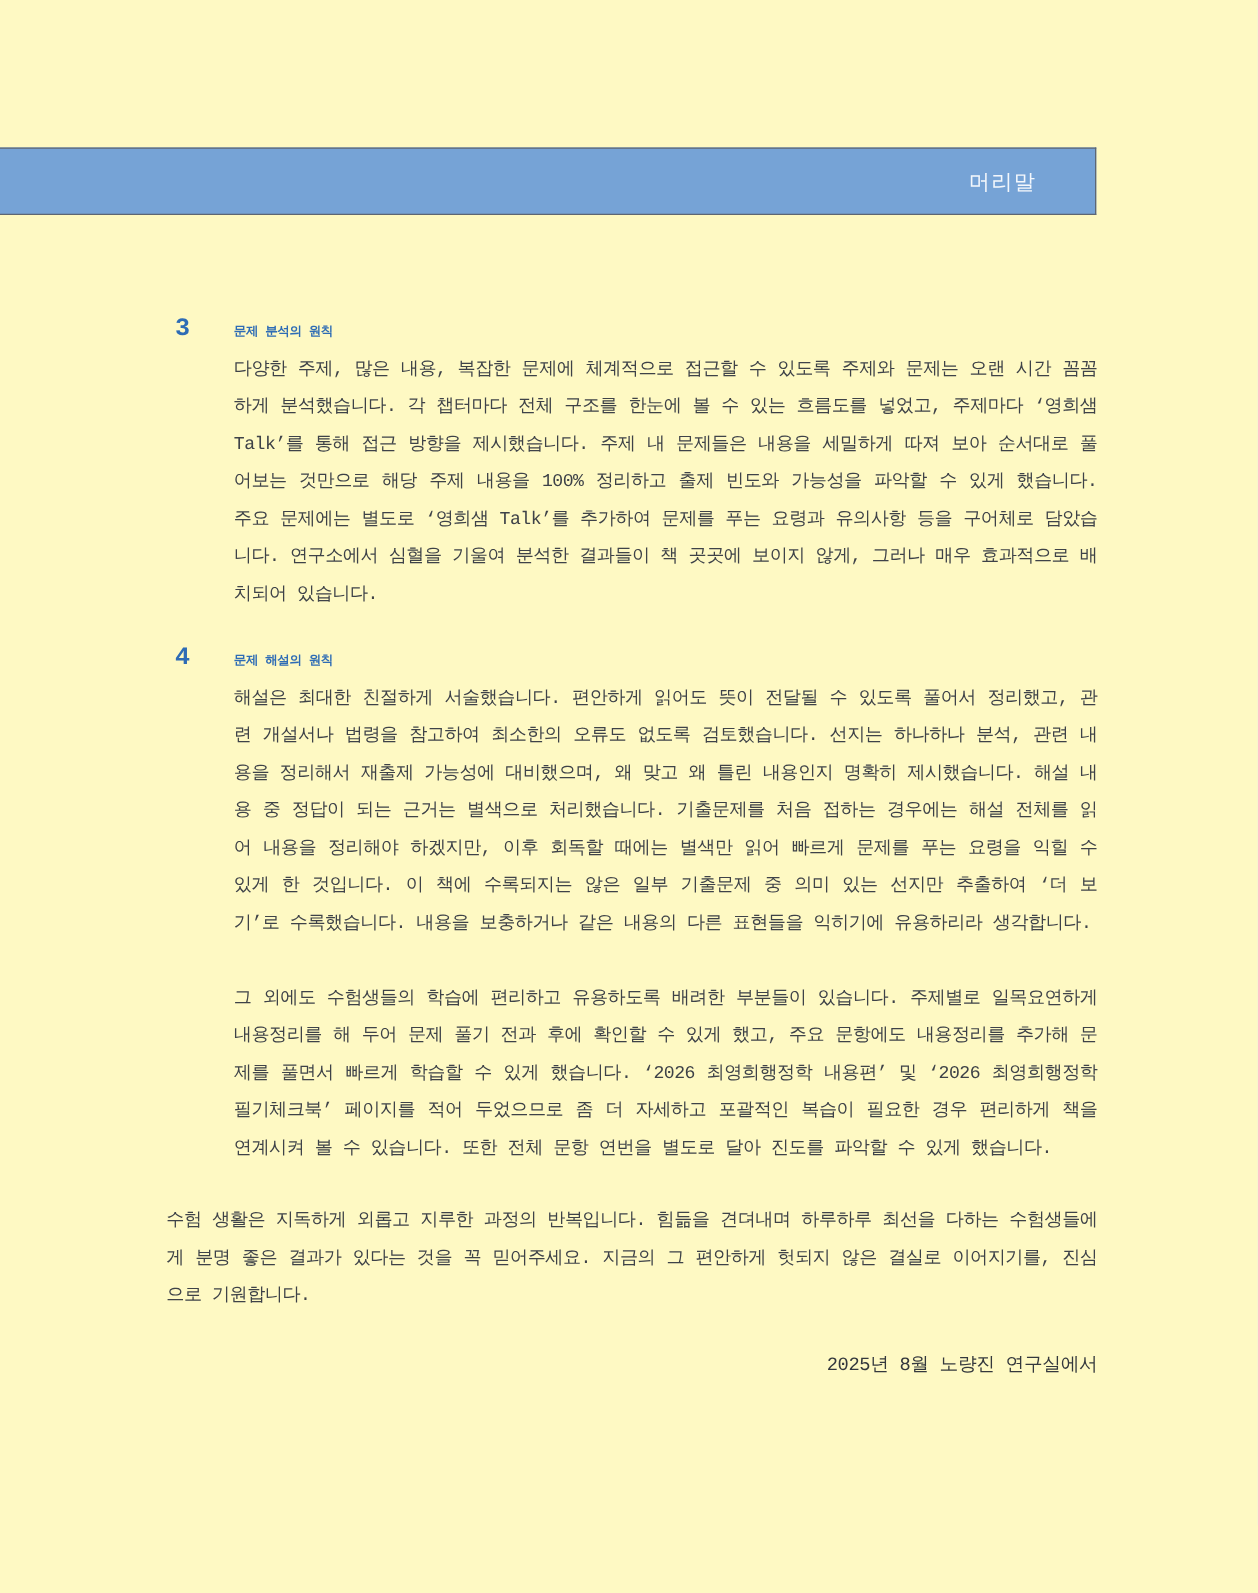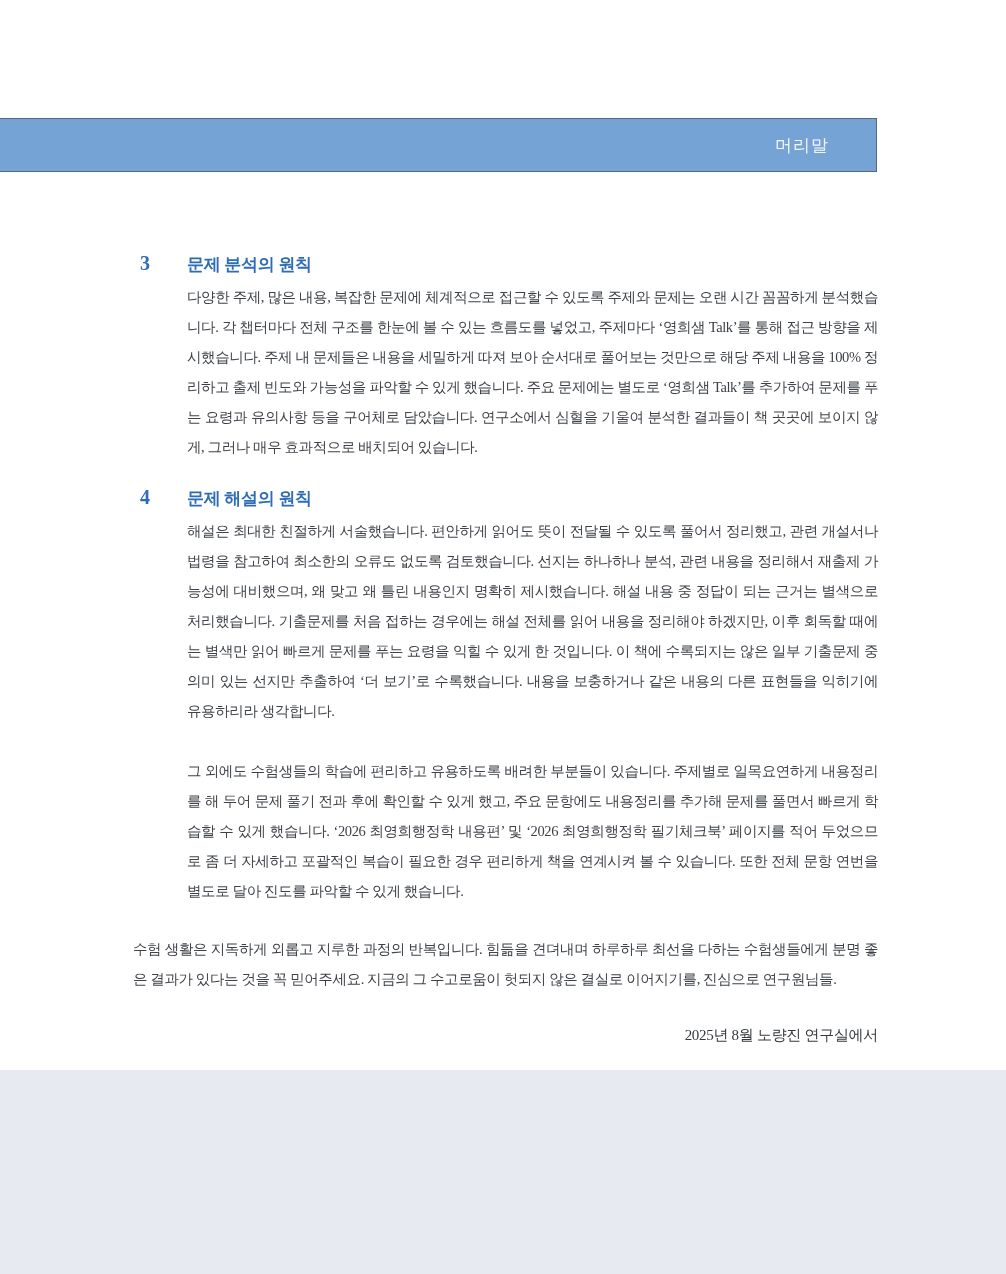--- a/index.html
+++ b/index.html
@@ -1,23 +1,23 @@
 <!DOCTYPE html>
 <html lang="ko"><head>
 <meta charset="utf-8">
 <style>
   html,body { margin:0; padding:0; }
   body { background:#e7eaf0; }
   .page {
     position:relative;
-    width:1006px; height:1070px;
+    width:1006px; height:1274px;
     margin:0 auto;
-    background:#ffffff;
+    background:#fef9c3;
     overflow:hidden;
-    font-family:Liberation Serif, serif;
+    font-family:Liberation Mono, monospace;
   }
   
   .header-band {
     position:absolute; top:118px; left:0;
     width:877px; height:54px;
     background:#76a3d6;
     border-top:1px solid #5d6673;
     border-right:1px solid #5d6673;
     border-bottom:1px solid #5d6673;
     box-sizing:border-box;
@@ -35,21 +35,21 @@
     width:745px;
     color:#3e4248;
   }
   .section { margin:0 0 24px 0; }
   .section-head { display:flex; align-items:baseline; margin-bottom:6px; }
   .section-number {
     width:54px; box-sizing:border-box; padding-left:7px;
     color:#2e6cb5; font-size:20px; font-weight:bold;
   }
   .section-title {
-    color:#2e6cb5; font-size:17px; font-weight:bold;
+    color:#2e6cb5; font-size:10px; font-weight:bold;
     letter-spacing:-0.3px;
   }
   .section-body { margin-left:54px; }
   .para {
     font-size:14.5px; line-height:30px;
     text-align:justify;
     letter-spacing:-0.4px;
     margin:0 0 30px 0;
     font-weight:400;
   }
@@ -90,21 +90,21 @@
         <span class="section-number">4</span>
         <span class="section-title">문제 해설의 원칙</span>
       </div>
       <div class="section-body">
         <p class="para">해설은 최대한 친절하게 서술했습니다. 편안하게 읽어도 뜻이 전달될 수 있도록 풀어서 정리했고, 관련 개설서나 법령을 참고하여 최소한의 오류도 없도록 검토했습니다. 선지는 하나하나 분석, 관련 내용을 정리해서 재출제 가능성에 대비했으며, 왜 맞고 왜 틀린 내용인지 명확히 제시했습니다. 해설 내용 중 정답이 되는 근거는 별색으로 처리했습니다. 기출문제를 처음 접하는 경우에는 해설 전체를 읽어 내용을 정리해야 하겠지만, 이후 회독할 때에는 별색만 읽어 빠르게 문제를 푸는 요령을 익힐 수 있게 한 것입니다. 이 책에 수록되지는 않은 일부 기출문제 중 의미 있는 선지만 추출하여 ‘더 보기’로 수록했습니다. 내용을 보충하거나 같은 내용의 다른 표현들을 익히기에 유용하리라 생각합니다.</p>
         <p class="para">그 외에도 수험생들의 학습에 편리하고 유용하도록 배려한 부분들이 있습니다. 주제별로 일목요연하게 내용정리를 해 두어 문제 풀기 전과 후에 확인할 수 있게 했고, 주요 문항에도 내용정리를 추가해 문제를 풀면서 빠르게 학습할 수 있게 했습니다. ‘2026 최영희행정학 내용편’ 및 ‘2026 최영희행정학 필기체크북’ 페이지를 적어 두었으므로 좀 더 자세하고 포괄적인 복습이 필요한 경우 편리하게 책을 연계시켜 볼 수 있습니다. 또한 전체 문항 연번을 별도로 달아 진도를 파악할 수 있게 했습니다.</p>
       </div>
     </div>
 
     <div class="closing">
-      <p class="para">수험 생활은 지독하게 외롭고 지루한 과정의 반복입니다. 힘듦을 견뎌내며 하루하루 최선을 다하는 수험생들에게 분명 좋은 결과가 있다는 것을 꼭 믿어주세요. 지금의 그 수고로움이 헛되지 않은 결실로 이어지기를, 진심으로 연구원님들.</p>
+      <p class="para">수험 생활은 지독하게 외롭고 지루한 과정의 반복입니다. 힘듦을 견뎌내며 하루하루 최선을 다하는 수험생들에게 분명 좋은 결과가 있다는 것을 꼭 믿어주세요. 지금의 그 편안하게 헛되지 않은 결실로 이어지기를, 진심으로 기원합니다.</p>
     </div>
 
     <div class="signoff">
       <div class="date-line">2025년 8월  노량진 연구실에서</div>
 
     </div>
 
   </div>
 </div>
 

